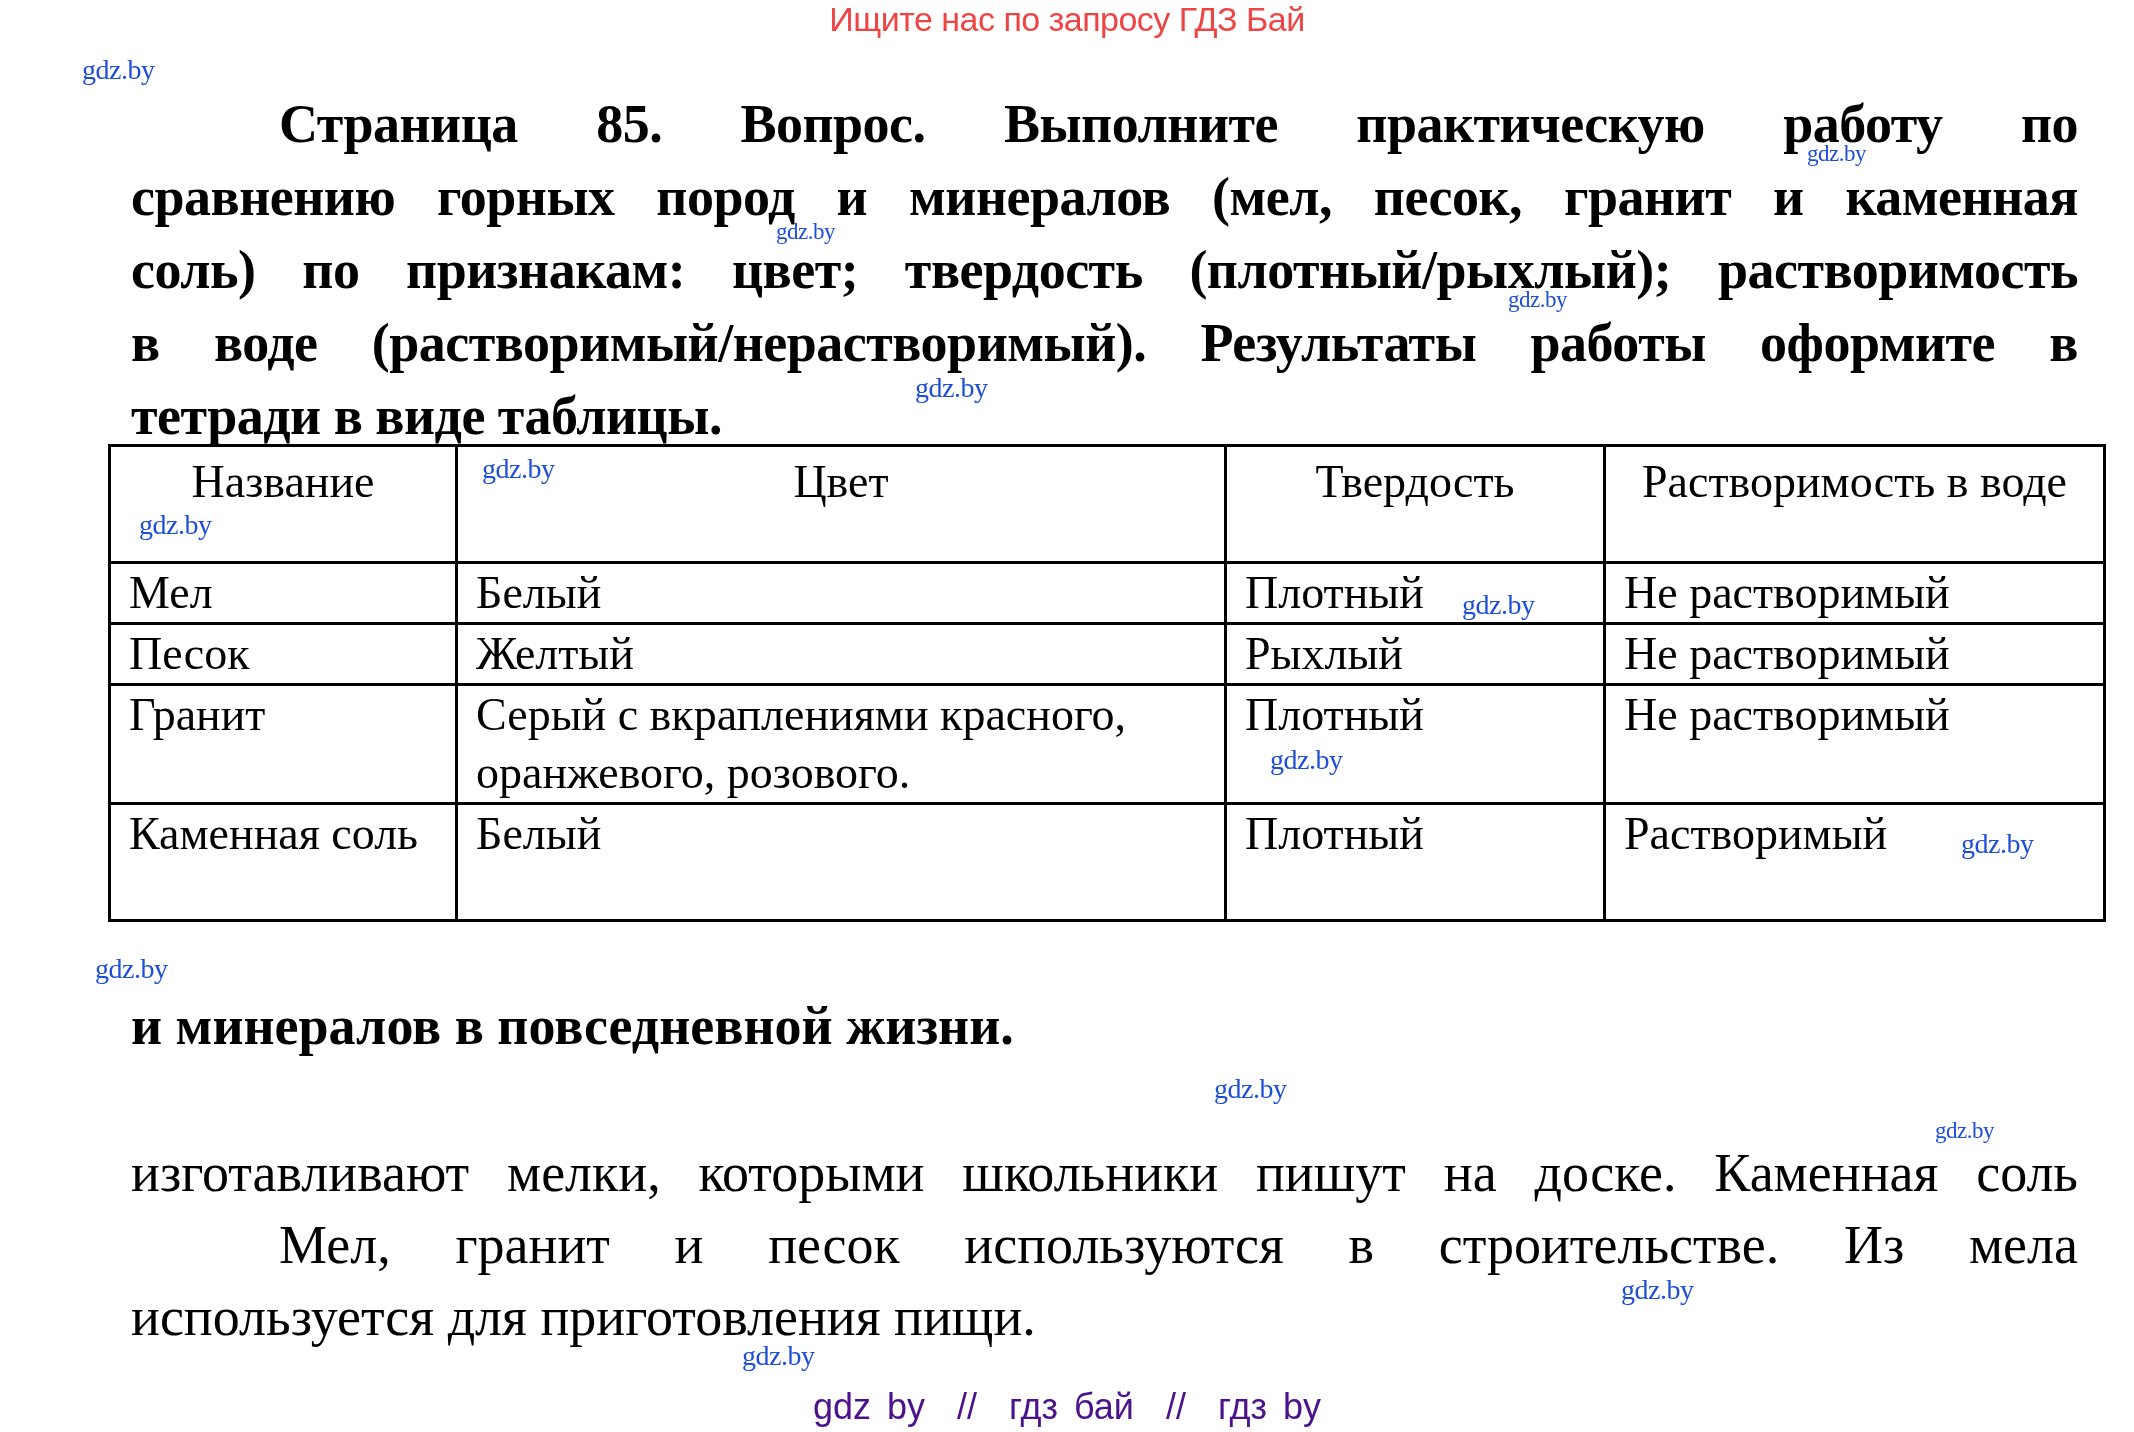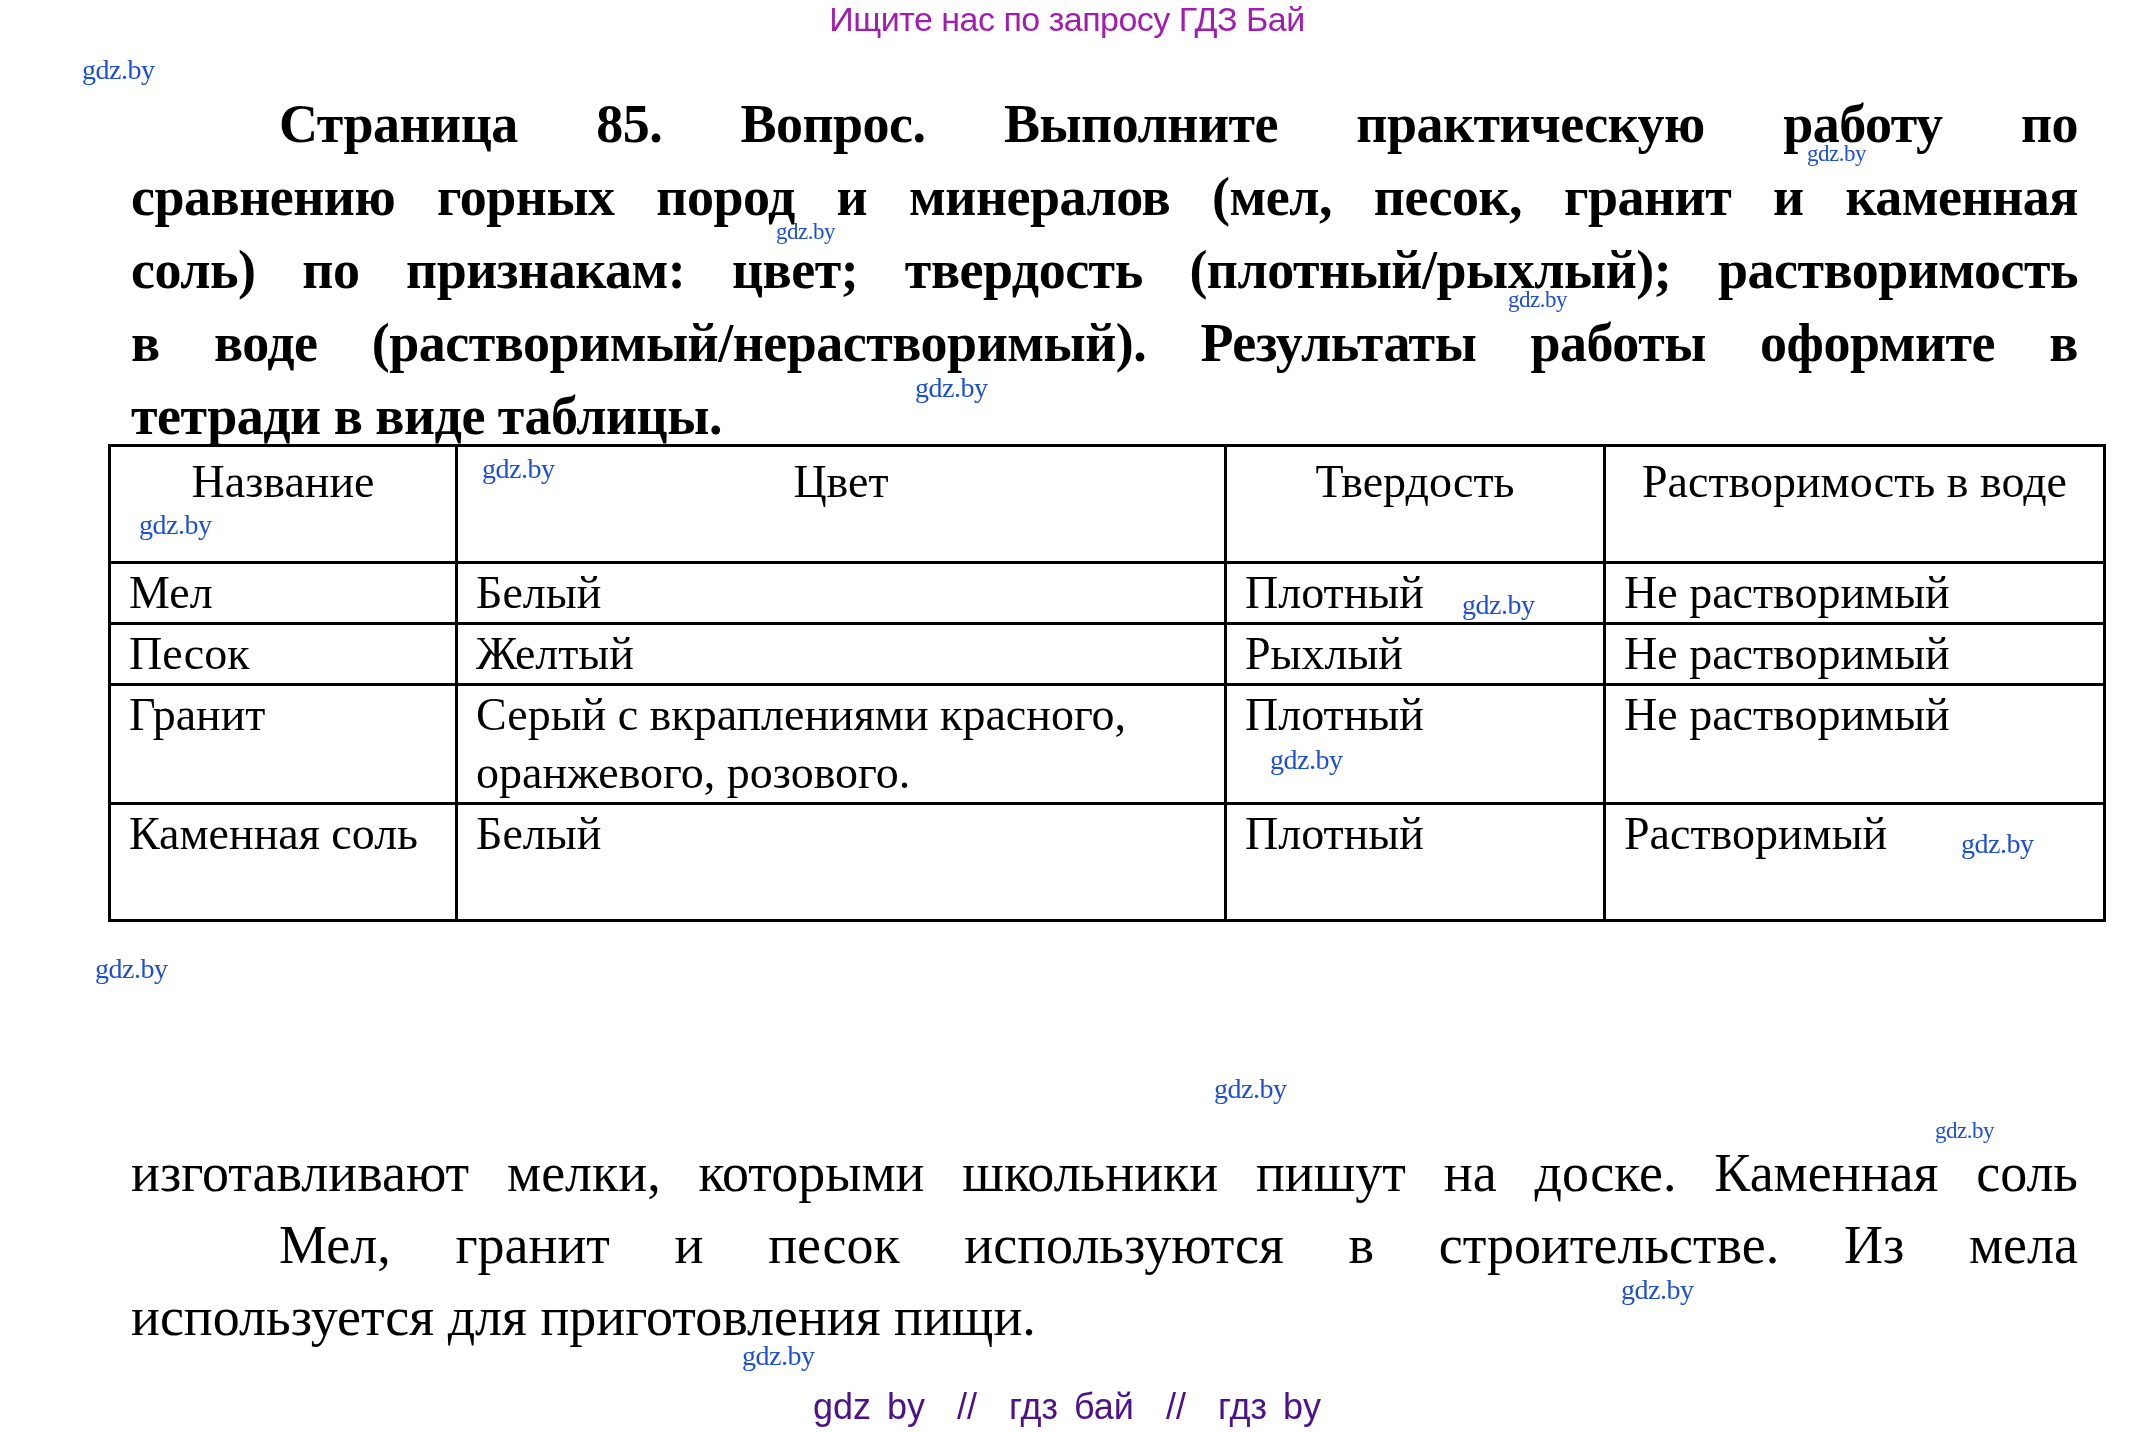--- a/index.html
+++ b/index.html
@@ -2,21 +2,21 @@
 <html><head>
   <meta charset="utf-8">
   <style>
     html, body { margin: 0; padding: 0; background: #ffffff; }
     body {
       width: 2134px; height: 1432px; position: relative; overflow: hidden;
       font-family: "Liberation Serif", serif; color: #000;
     }
     .top-banner {
       position: absolute; left: 0; width: 2134px; top: 0; height: 40px;
-      text-align: center; color: #a21caf;
+      text-align: center; color: #ef4444;
       font-family: "Liberation Sans", sans-serif; font-size: 34px; line-height: 38px;
       letter-spacing: -0.5px;
     }
     .wm {
       position: absolute; font-family: Liberation Serif, serif;
       font-size: 28px; color: #1d4ed8; line-height: 1; white-space: nowrap;
       letter-spacing: -0.5px;
     }
     .wm.small { font-size: 23px; }
     .task {
@@ -135,20 +135,21 @@
   <tr class="r4">
     <td>Каменная соль</td>
     <td>Белый</td>
     <td>Плотный</td>
     <td>Растворимый</td>
   </tr>
 </tbody>
   </table>
 
 <div class="question2">
+  <span class="line last">и минералов в повседневной жизни.</span>
 </div>
 
 <div class="answer">
   <span class="line">изготавливают мелки, которыми школьники пишут на доске. Каменная соль</span>
   <span class="line first">Мел, гранит и песок используются в строительстве. Из мела</span>
   <span class="line last">используется для приготовления пищи.</span>
 </div>
 
 <div class="footer" style="white-space:pre">gdz by  //  гдз бай  //  гдз by</div>
 

